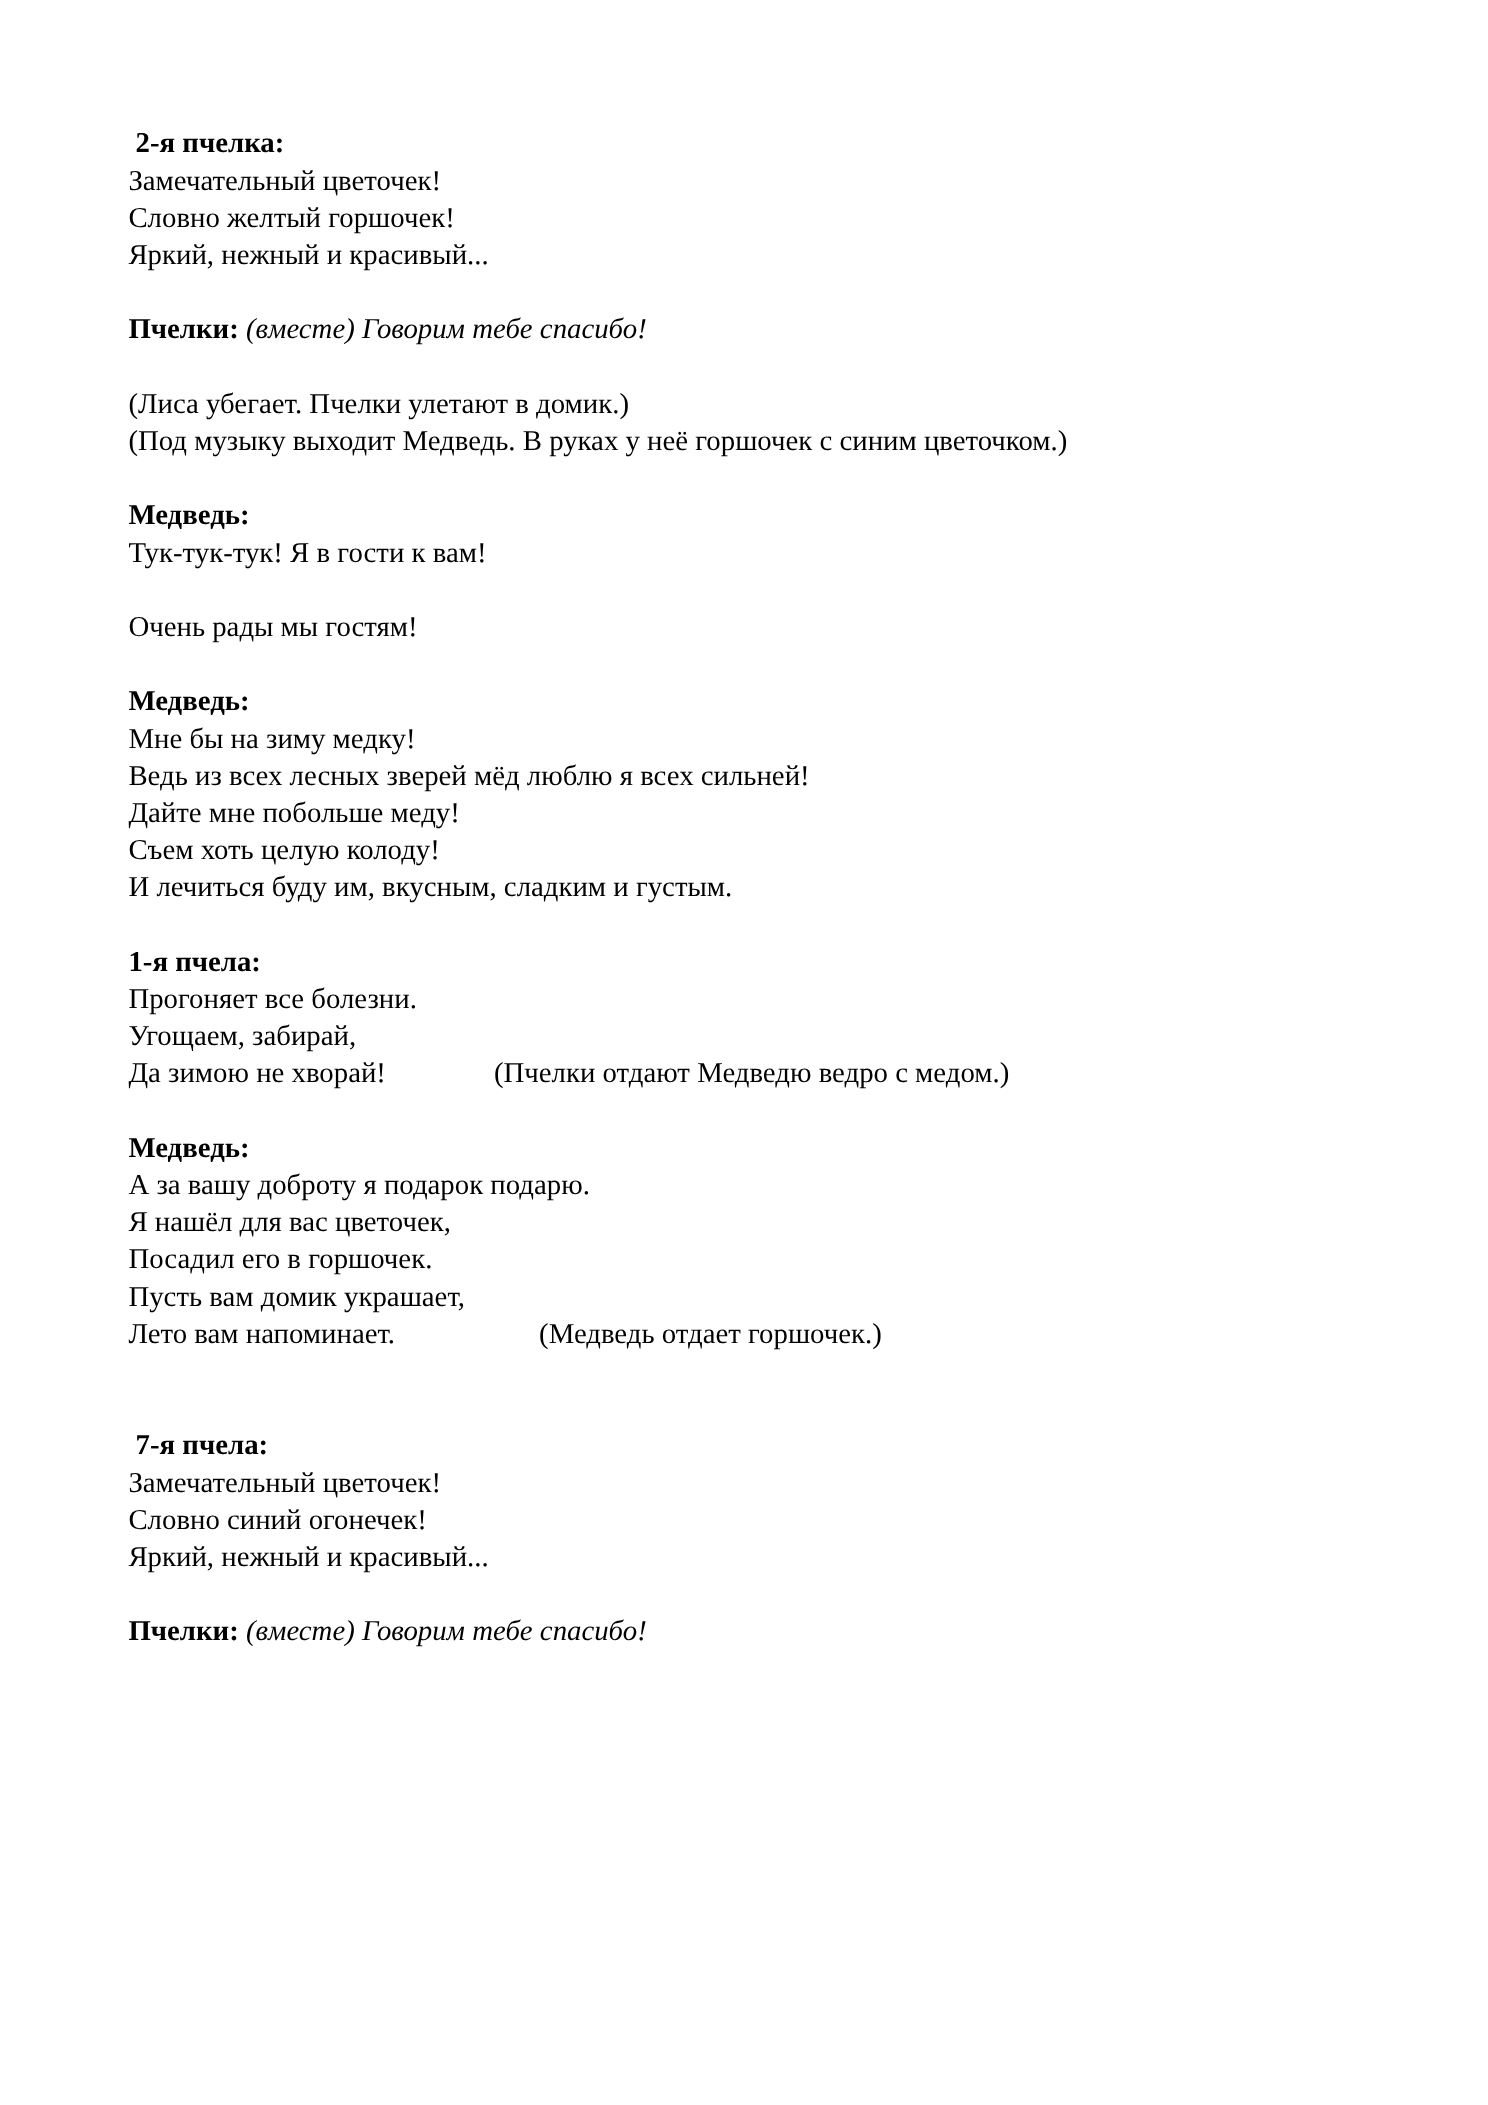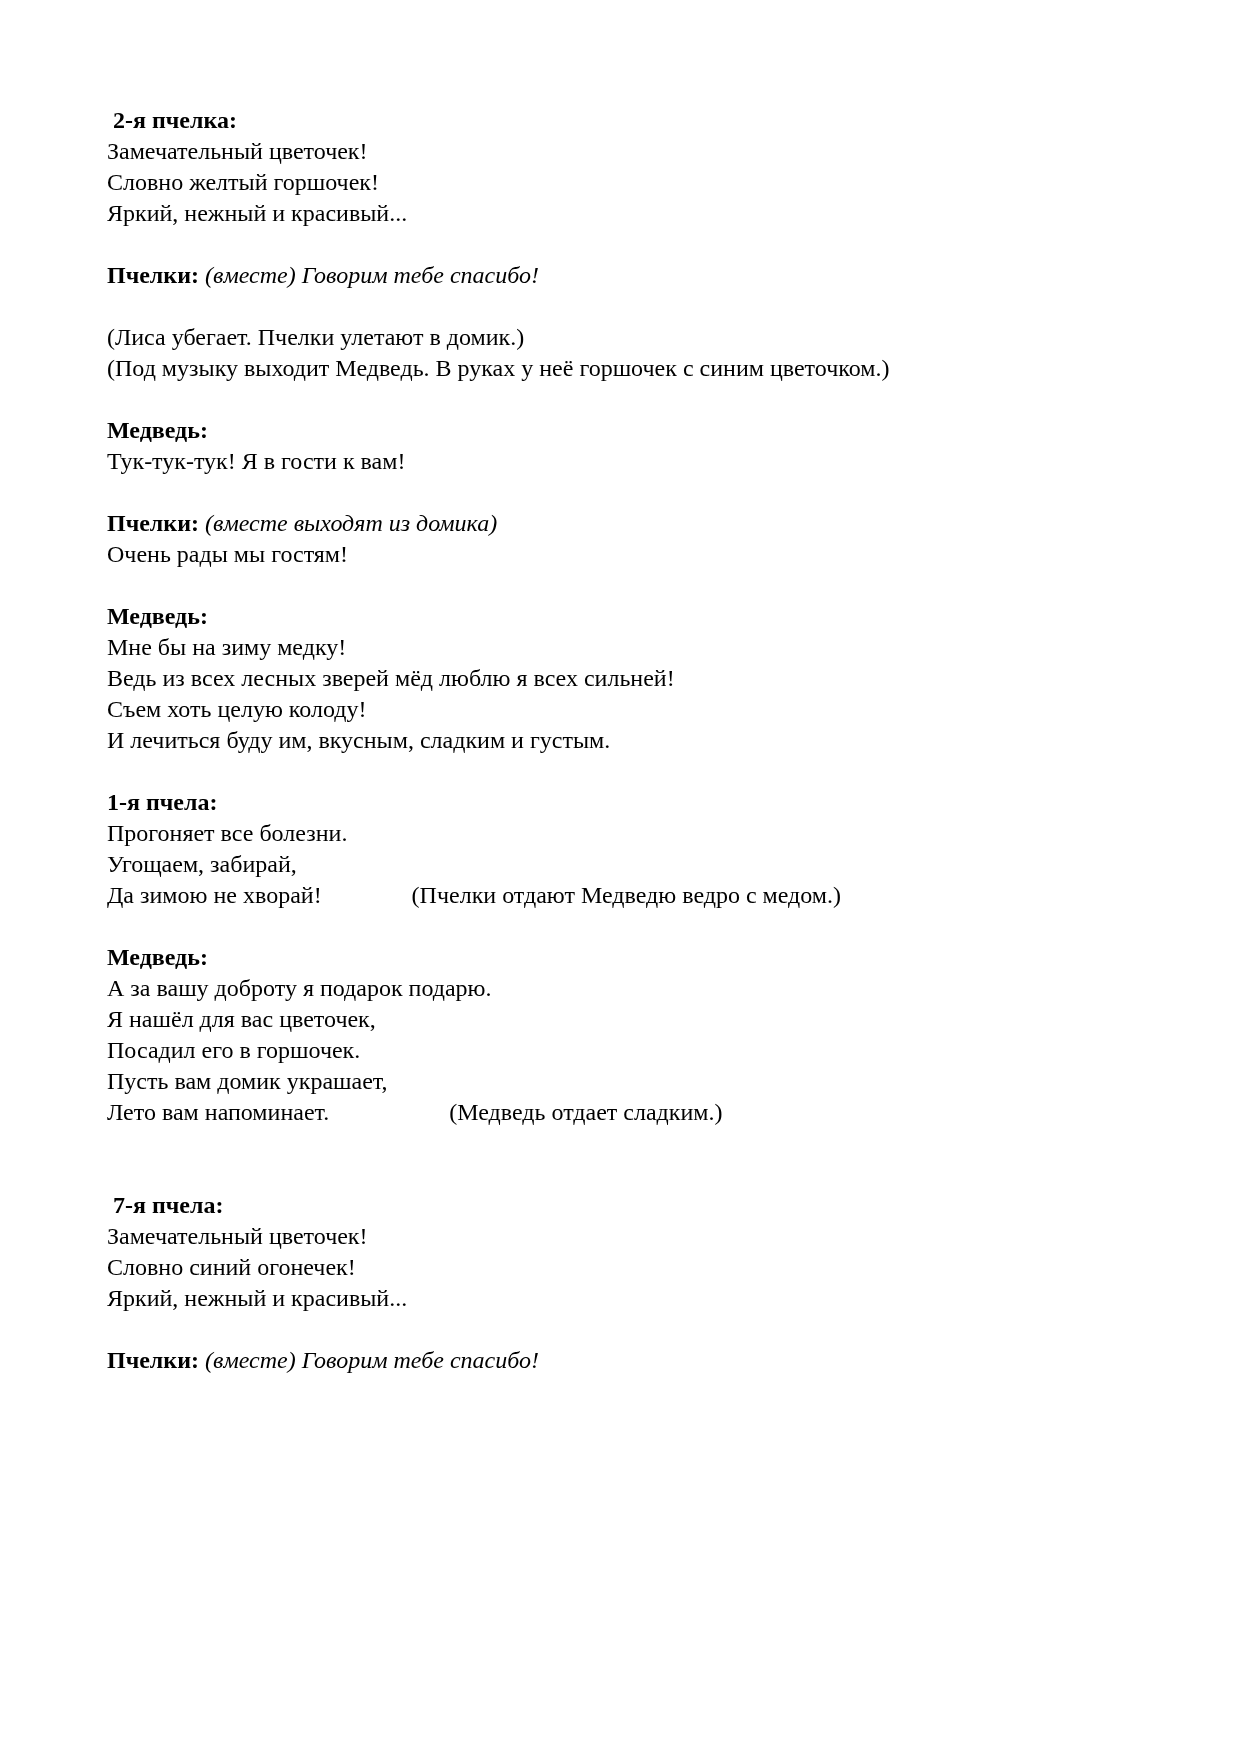--- a/index.html
+++ b/index.html
@@ -56,43 +56,43 @@
     </div>
     <div class="block">
       <div class="line">(Лиса убегает. Пчелки улетают в домик.)</div>
       <div class="line">(Под музыку выходит Медведь. В руках у неё горшочек с синим цветочком.)</div>
     </div>
     <div class="block">
       <div class="line"><span class="speaker">Медведь:</span></div>
       <div class="line">Тук-тук-тук! Я в гости к вам!</div>
     </div>
     <div class="block">
-      <div class="line"><span class="speaker">Пчелки:</span><span class="inline-text"> (вместе выходят из домика)</span></div>
       <div class="line">Очень рады мы гостям!</div>
     </div>
     <div class="block">
       <div class="line"><span class="speaker">Медведь:</span></div>
       <div class="line">Мне бы на зиму медку!</div>
       <div class="line">Ведь из всех лесных зверей мёд люблю я всех сильней!</div>
+      <div class="line">Дайте мне побольше меду!</div>
       <div class="line">Съем хоть целую колоду!</div>
       <div class="line">И лечиться буду им, вкусным, сладким и густым.</div>
     </div>
     <div class="block">
       <div class="line"><span class="speaker">1-я пчела:</span></div>
       <div class="line">Прогоняет все болезни.</div>
       <div class="line">Угощаем, забирай,</div>
       <div class="line">Да зимою не хворай!               (Пчелки отдают Медведю ведро с медом.)</div>
     </div>
     <div class="block">
       <div class="line"><span class="speaker">Медведь:</span></div>
       <div class="line">А за вашу доброту я подарок подарю.</div>
       <div class="line">Я нашёл для вас цветочек,</div>
       <div class="line">Посадил его в горшочек.</div>
       <div class="line">Пусть вам домик украшает,</div>
-      <div class="line">Лето вам напоминает.                    (Медведь отдает сладким.)</div>
+      <div class="line">Лето вам напоминает.                    (Медведь отдает горшочек.)</div>
     </div>
     <div class="block extra-space">
       <div class="line"><span class="speaker"> 7-я пчела:</span></div>
       <div class="line">Замечательный цветочек!</div>
       <div class="line">Словно синий огонечек!</div>
       <div class="line">Яркий, нежный и красивый...</div>
     </div>
     <div class="block">
       <div class="line"><span class="speaker">Пчелки:</span><span class="inline-text"> (вместе) Говорим тебе спасибо!</span></div>
     </div>

